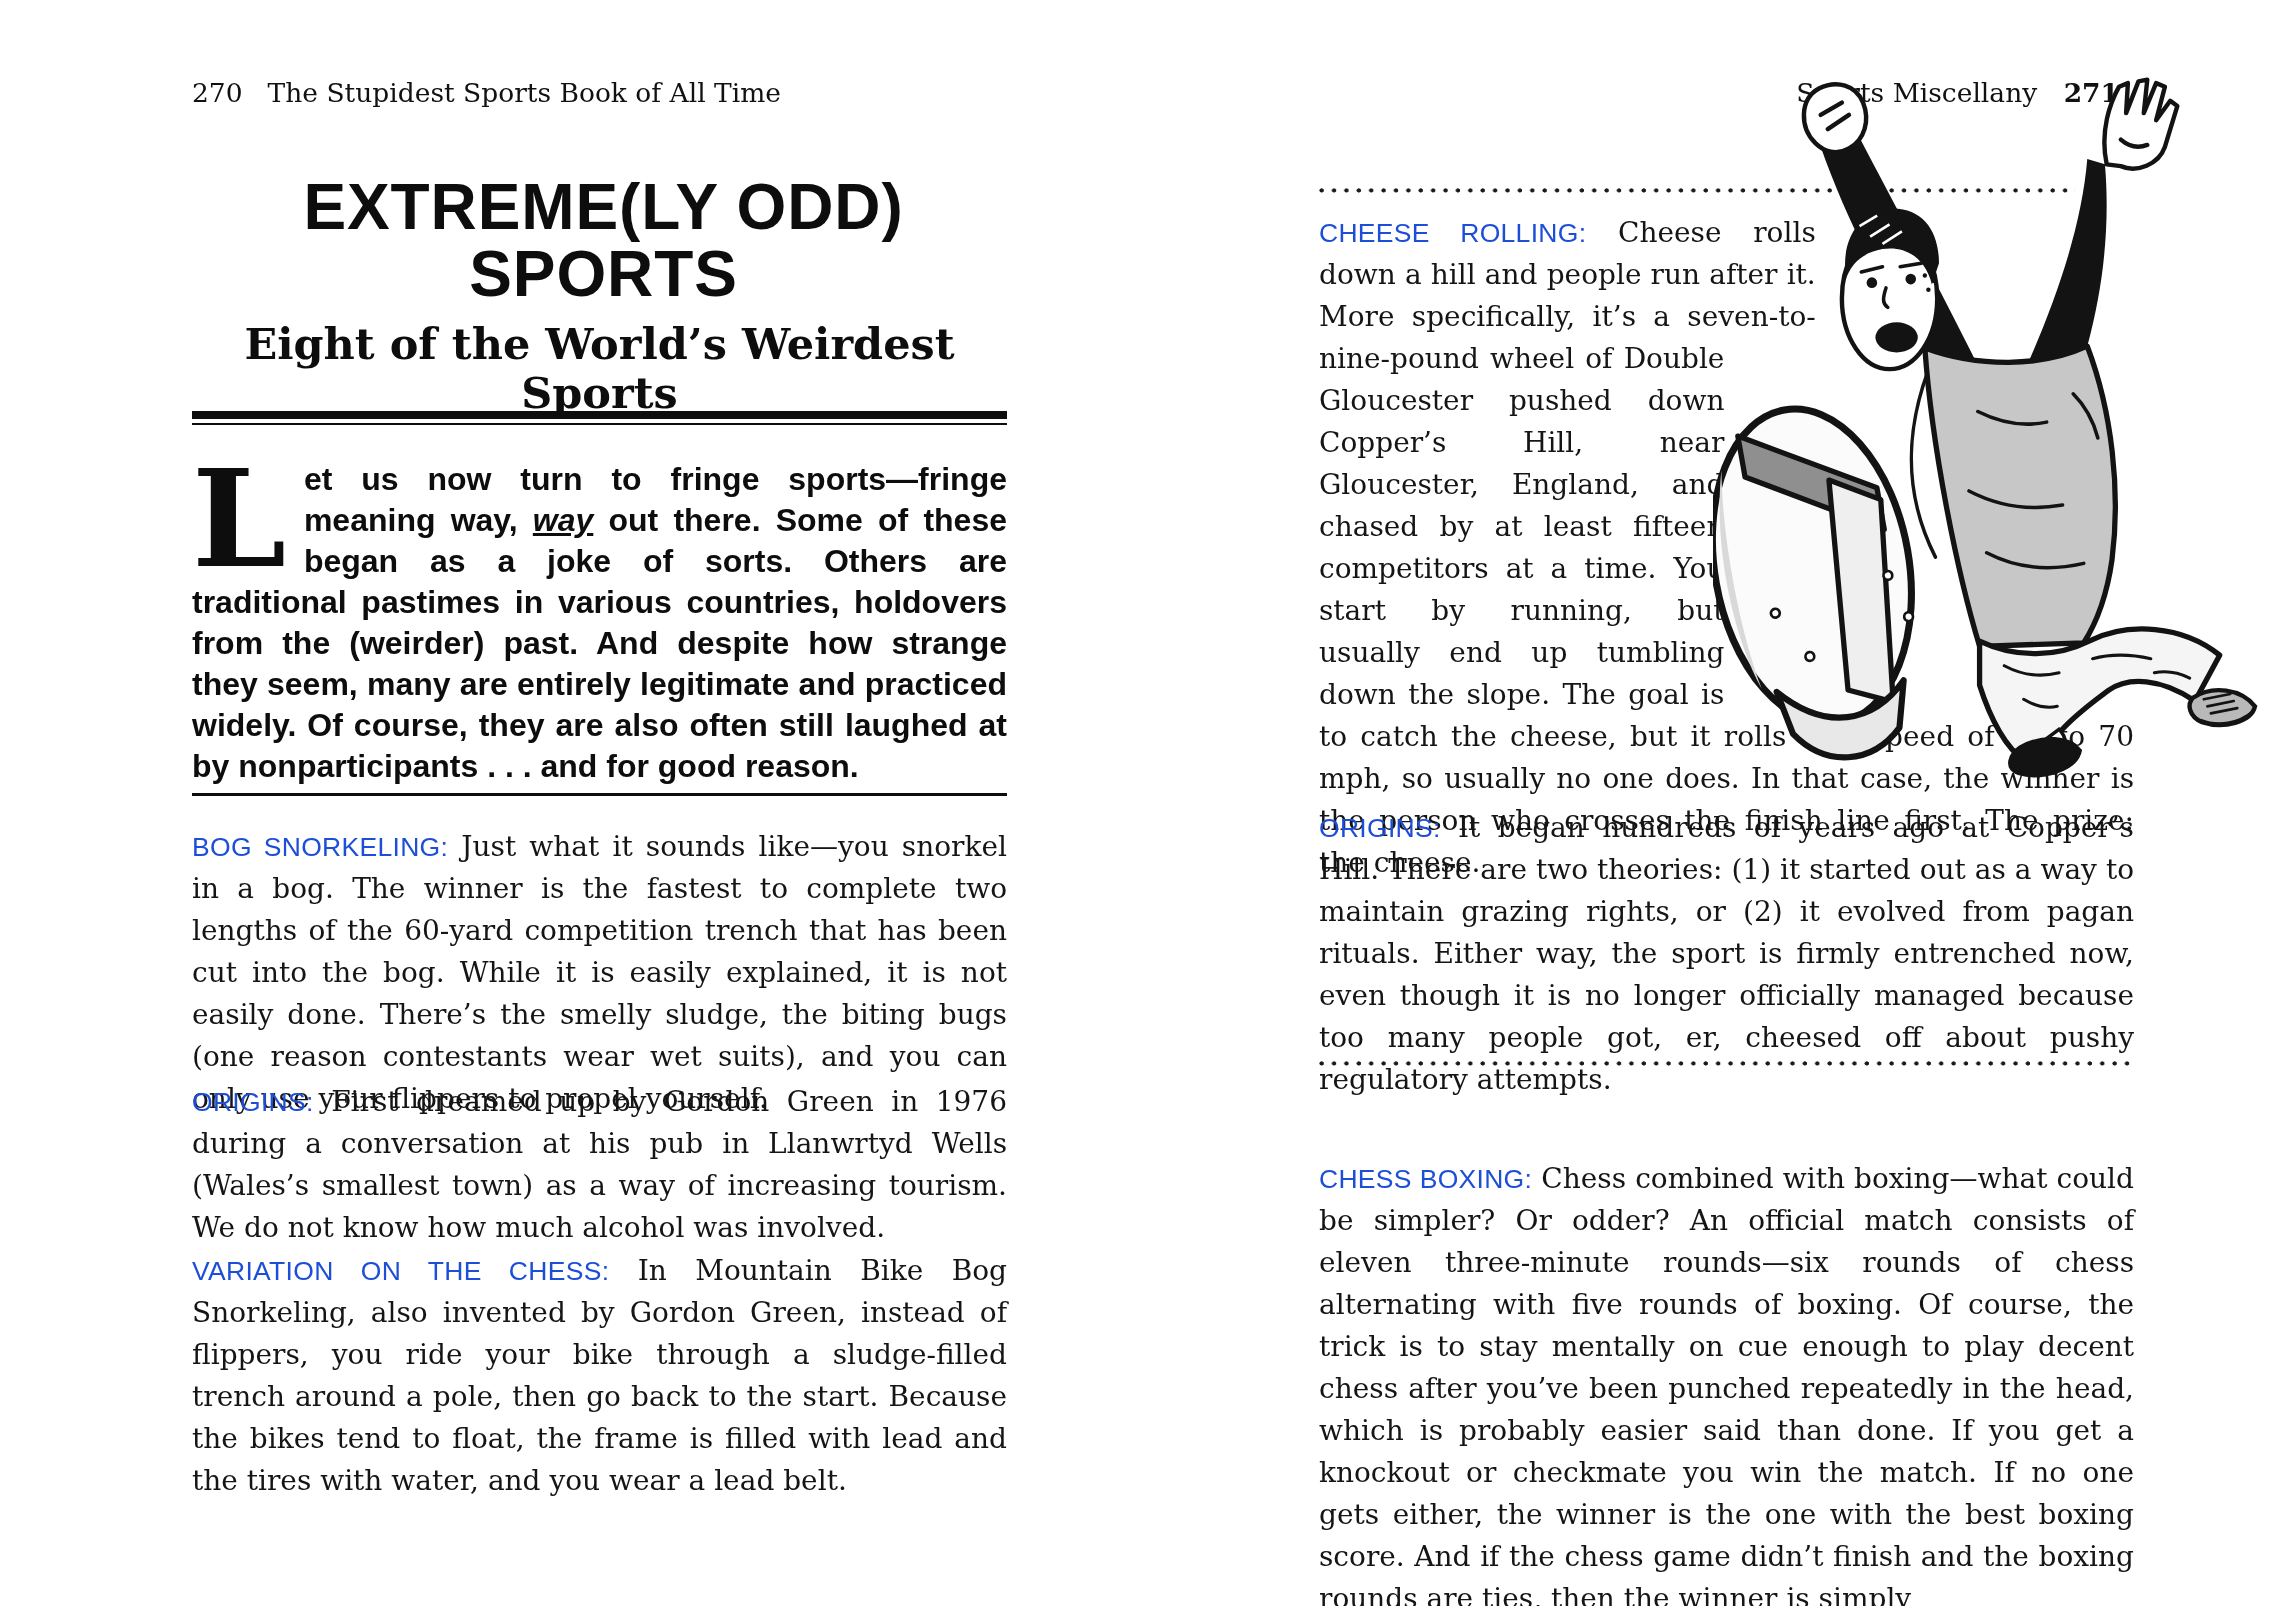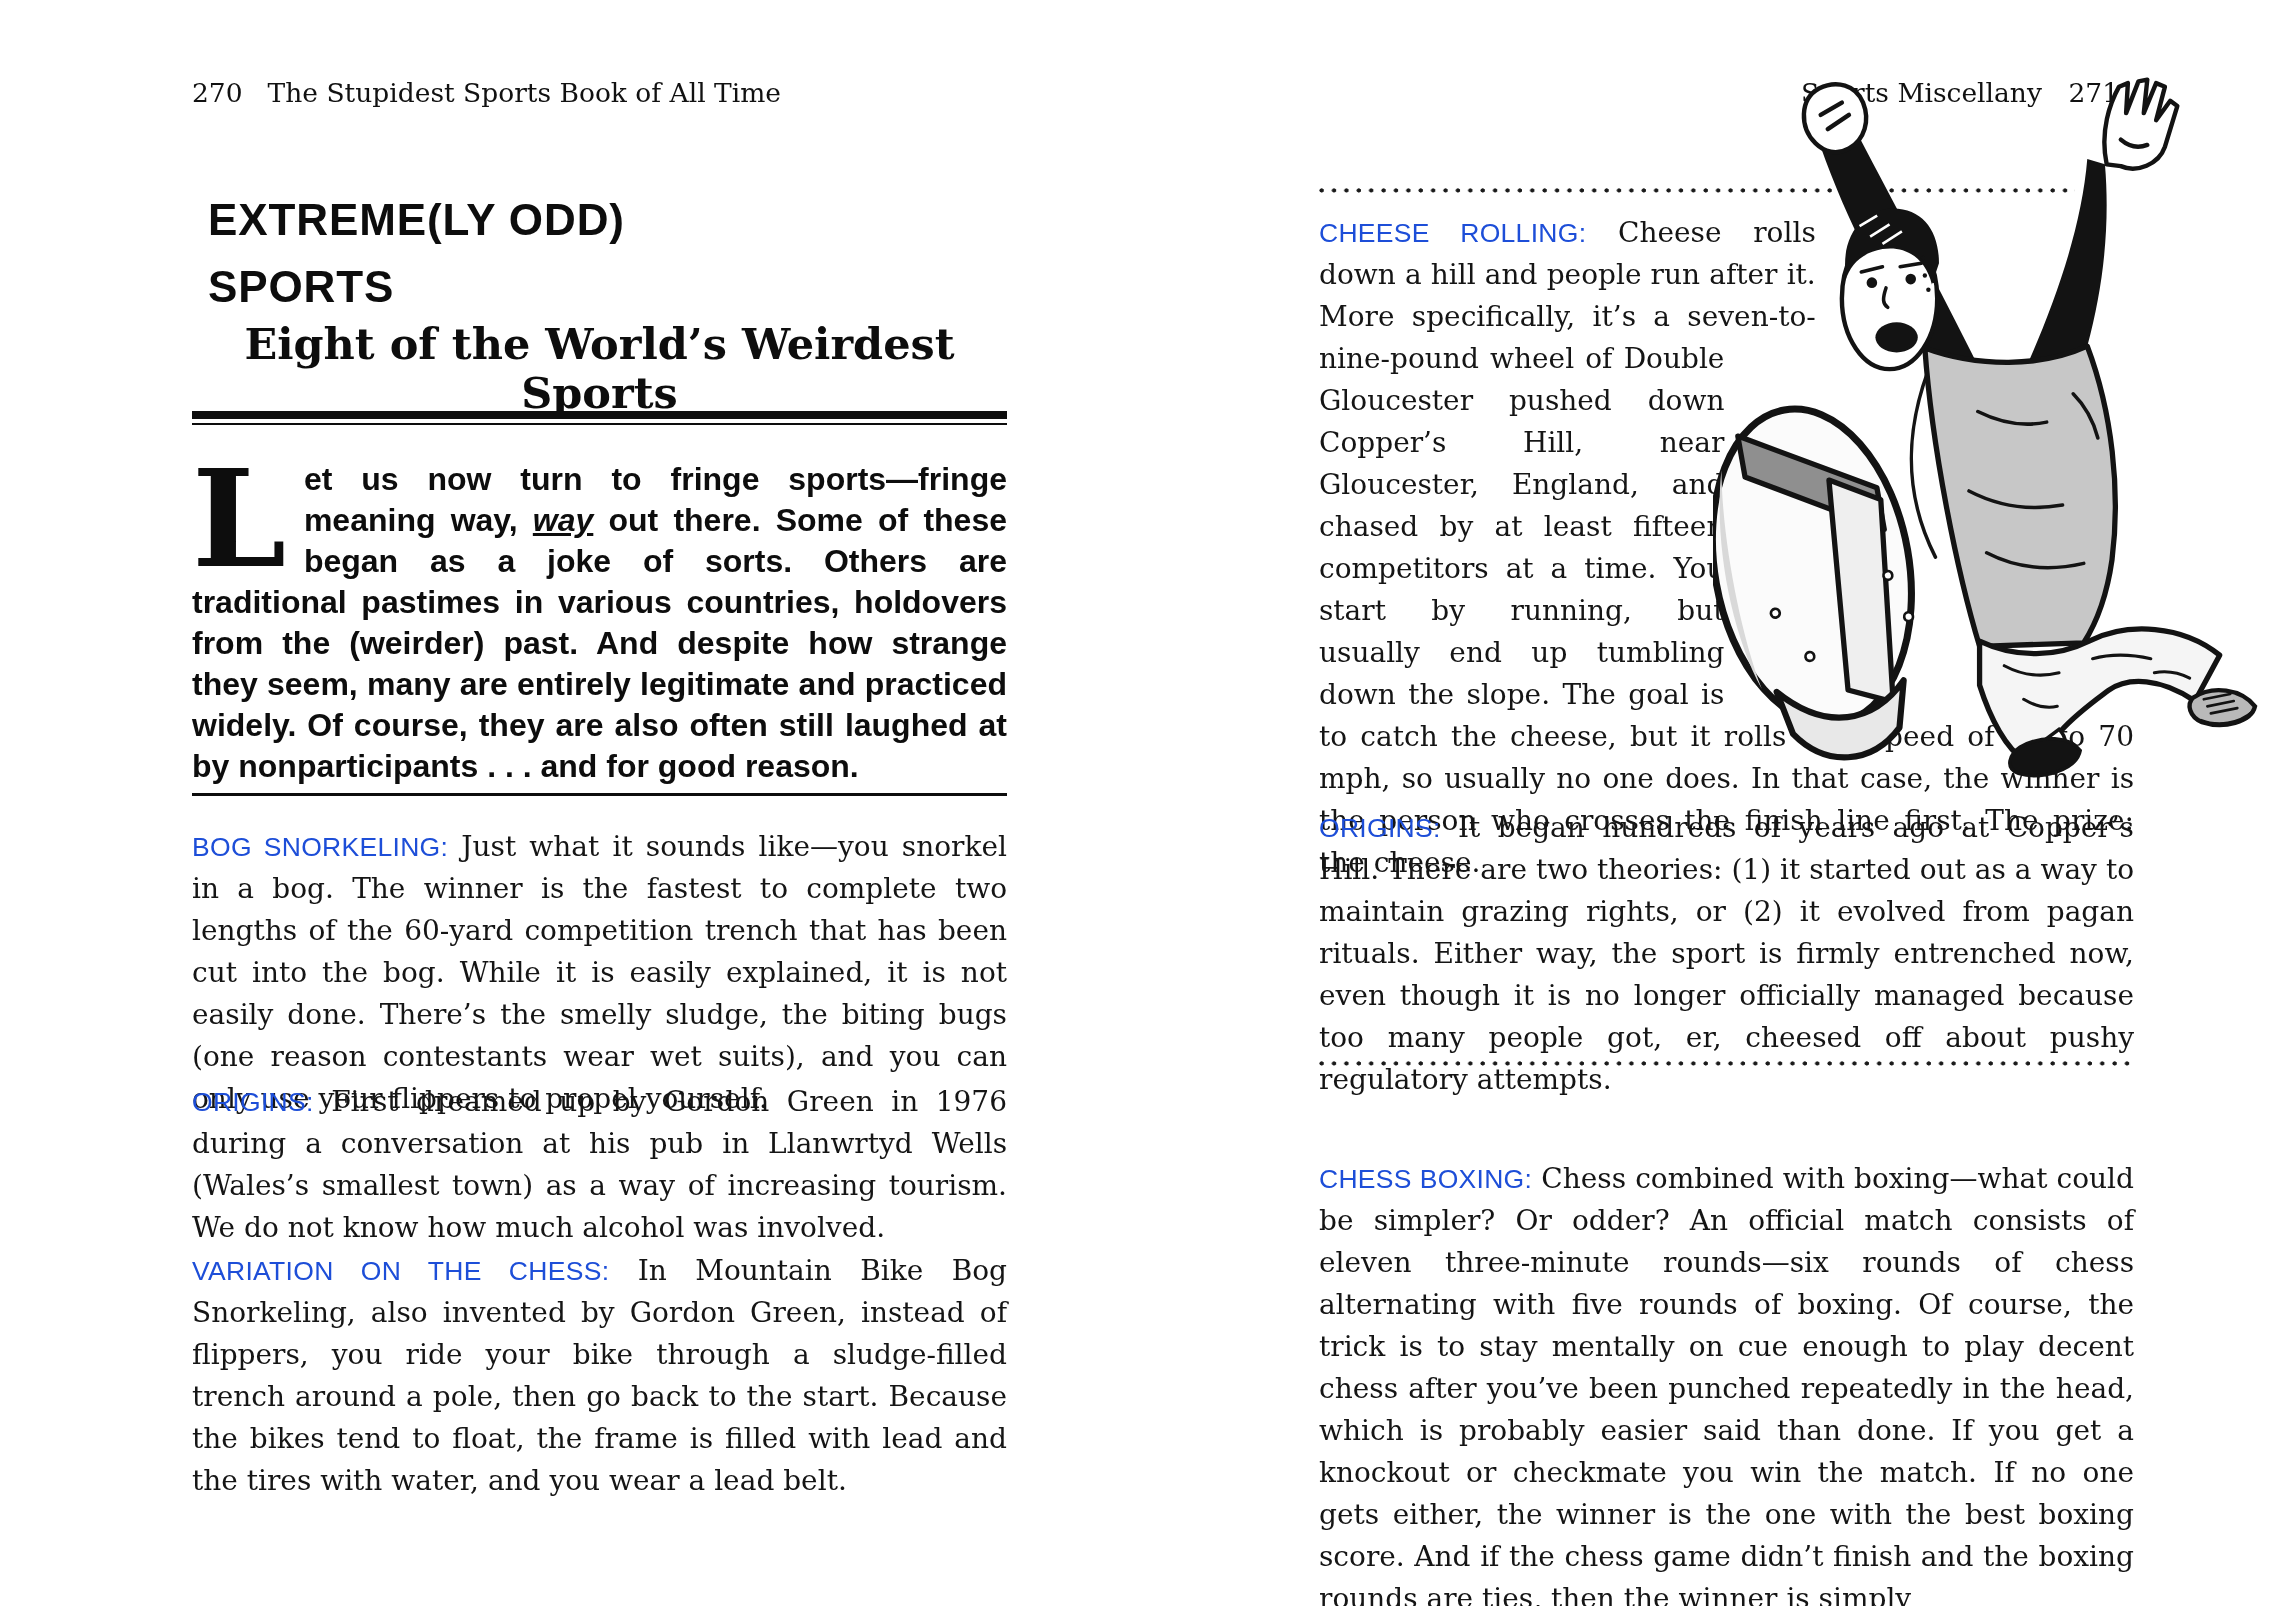--- a/index.html
+++ b/index.html
@@ -14,28 +14,29 @@
   .page-right{left:1319px;}
 
   
   .running-head{
     position:absolute;top:78px;left:0;right:0;
     font-size:26.5px;line-height:30px;color:#111;
   }
   .running-head .folio{display:inline-block;}
   .running-head.head-left .folio{margin-right:25px;}
   .running-head.head-right{text-align:right;padding-right:15px;}
-  .running-head.head-right .folio{margin-left:26.5px;}
+  .running-head.head-right .folio{margin-left:26.5px;font-weight:bold;}
 
   
   .chapter-title{
-    position:absolute;top:170px;left:0;width:100%;margin:16px;
+    position:absolute;top:170px;left:0;width:100%;margin:4px;
+    text-align:center;
     font-family:"Liberation Sans", sans-serif;
     font-weight:bold;font-stretch:condensed;
-    font-size:44px;line-height:67px;letter-spacing:0.9px;color:#0d0d0d;
+    font-size:64px;line-height:67px;letter-spacing:0.9px;color:#0d0d0d;
   }
   .chapter-subtitle{
     position:absolute;top:320px;left:0;width:100%;
     text-align:center;
     font-family:"DejaVu Serif", serif;
     font-weight:bold;
     font-size:43px;line-height:49px;color:#0d0d0d;
   }
   .rule-double{position:absolute;top:411px;left:0;width:100%;}
   .rule-double .bar-thick{height:8px;background:#0d0d0d;}

